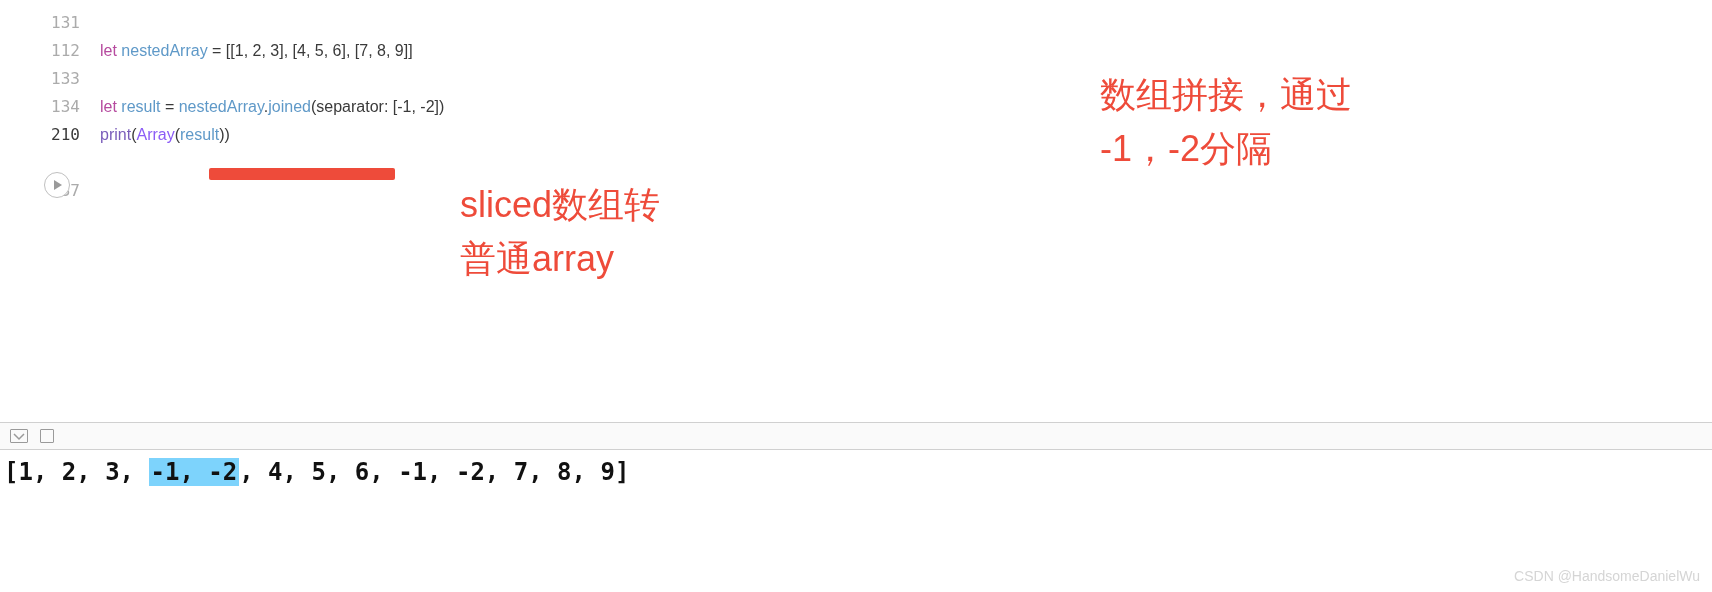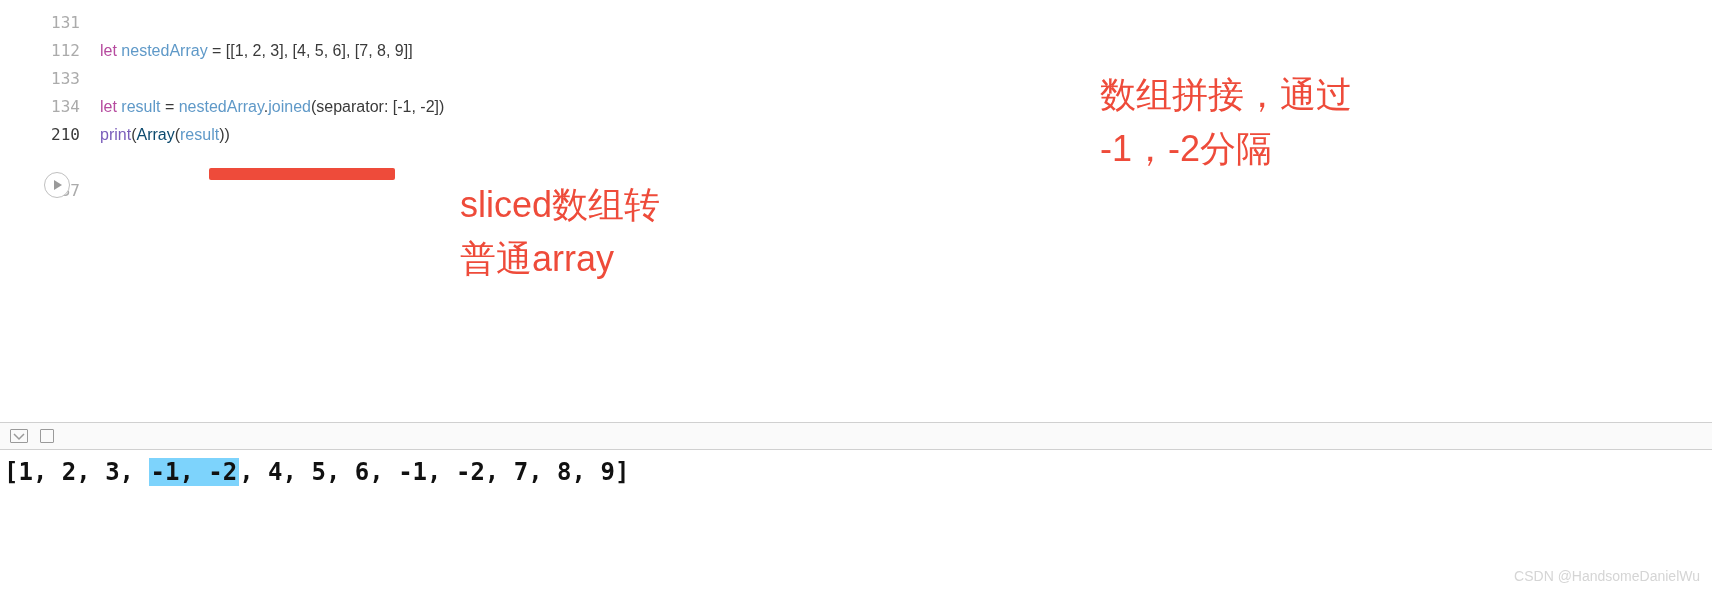--- a/index.html
+++ b/index.html
@@ -37,21 +37,21 @@
       color: #3a3a3a;
       font-weight: 500;
     }
     .code {
       white-space: pre;
       font-family: Liberation Sans, sans-serif;
       color: #3a3a3a;
     }
     .kw { color: #b64a9f; }
     .id { color: #5f99c8; }
-    .type { color: #0c4a6e; }
+    .type { color: #8b5cf6; }
     .method { color: #5f99c8; }
     .fn { color: #7a5dba; }
     .num { color: #3a3a3a; }
     .paren { color: #3a3a3a; }
     .run-button {
       position: absolute;
       left: 44px;
       top: 172px;
       width: 26px;
       height: 26px;

